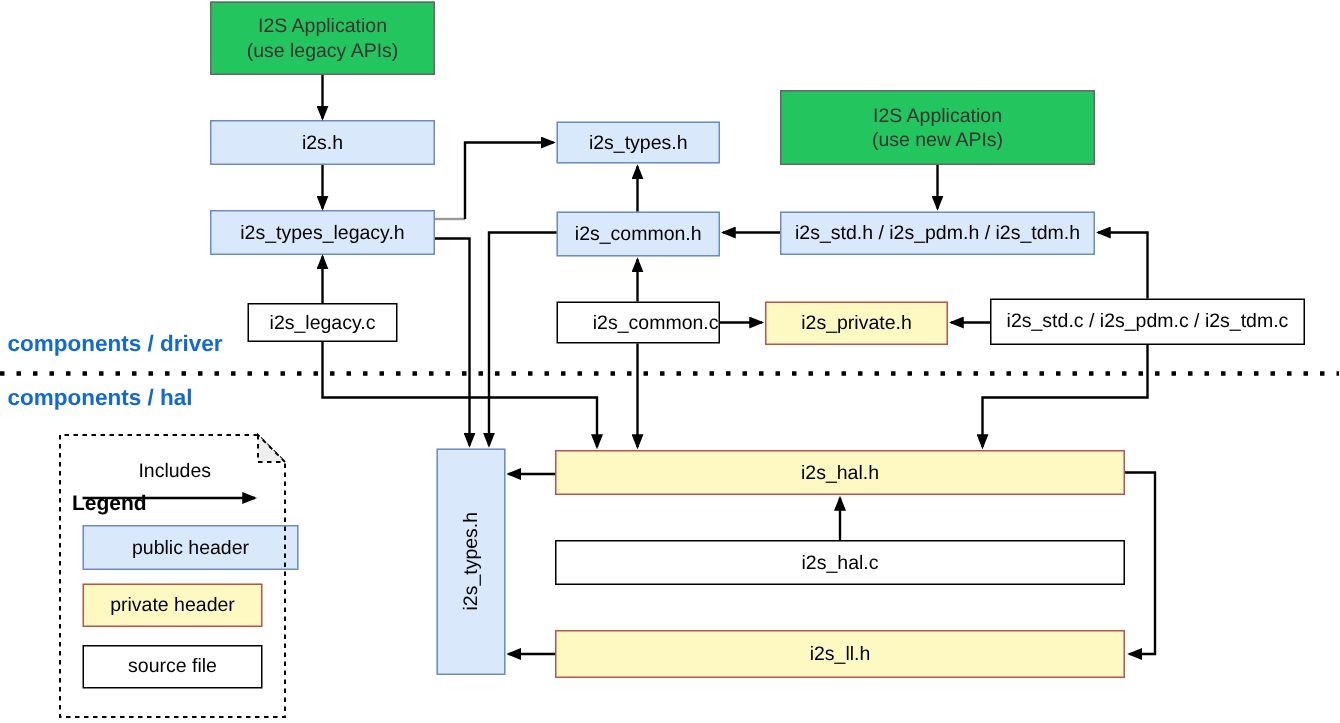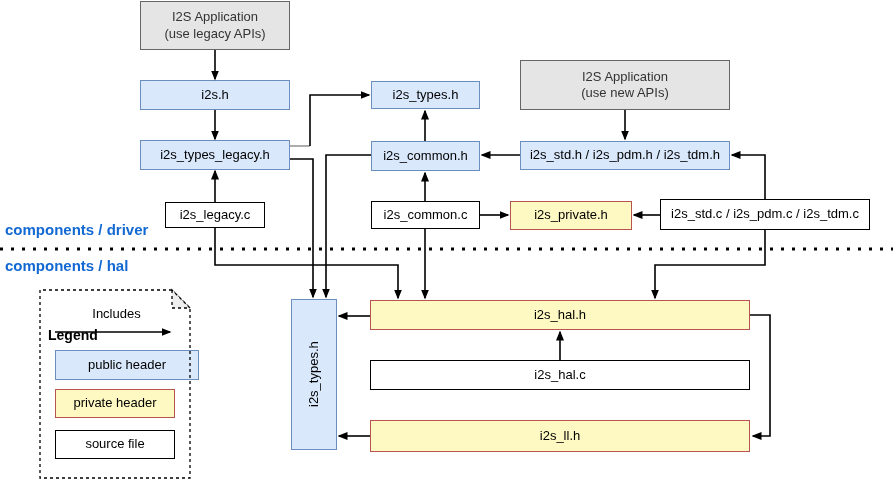--- a/index.html
+++ b/index.html
@@ -7,21 +7,21 @@
     position:relative;width:893px;height:482px;background:#ffffff;overflow:hidden;
     font-family:"Liberation Sans","DejaVu Sans",sans-serif;color:#000;
   }
   .node{
     position:absolute;display:flex;align-items:center;justify-content:center;
     font-size:13px;line-height:1.25;text-align:center;white-space:nowrap;box-sizing:border-box;
   }
   .node.public{background:#dae8fc;border:1px solid #6c8ebf;}
   .node.private{background:#fef9c3;border:1px solid #b85450;}
   .node.source{background:#ffffff;border:1px solid #000000;}
-  .node.app{background:#e5e5e5;border:1px solid #666666;color:#333333;flex-direction:column;}
+  .node.app{background:#22c55e;border:1px solid #666666;color:#333333;flex-direction:column;}
   .vert span{transform:rotate(-90deg);white-space:nowrap;display:block;}
   .sec-label{position:absolute;left:5px;font-size:15px;font-weight:bold;color:#1269d3;}
   .legend-title{position:absolute;left:48px;top:291px;font-size:14px;font-weight:bold;color:#000;margin-top:36px;}
   .legend-includes{position:absolute;left:55px;top:306px;width:123px;text-align:center;font-size:13px;}
   .overlay{position:absolute;left:0;top:0;pointer-events:none;}
 </style>
 </head>
 <body>
 
 <div class="canvas">
@@ -44,21 +44,21 @@
   </div>
 
   <div class="node public" style="left:371px;top:81px;width:109px;height:28px;">
     <span>i2s_types.h</span>
   </div>
 
   <div class="node public" style="left:371px;top:141px;width:109px;height:30px;">
     <span>i2s_common.h</span>
   </div>
 
-  <div class="node source" style="left:371px;top:201px;width:109px;height:28px;">
+  <div class="node source" style="left:371px;top:201px;width:109px;height:28px;justify-content:flex-end;">
     <span>i2s_common.c</span>
   </div>
 
   <div class="node private" style="left:510px;top:201px;width:122px;height:29px;">
     <span>i2s_private.h</span>
   </div>
 
   <div class="node app" style="left:520px;top:60px;width:210px;height:50px;">
     <span>I2S Application</span>
     <span>(use new APIs)</span>

